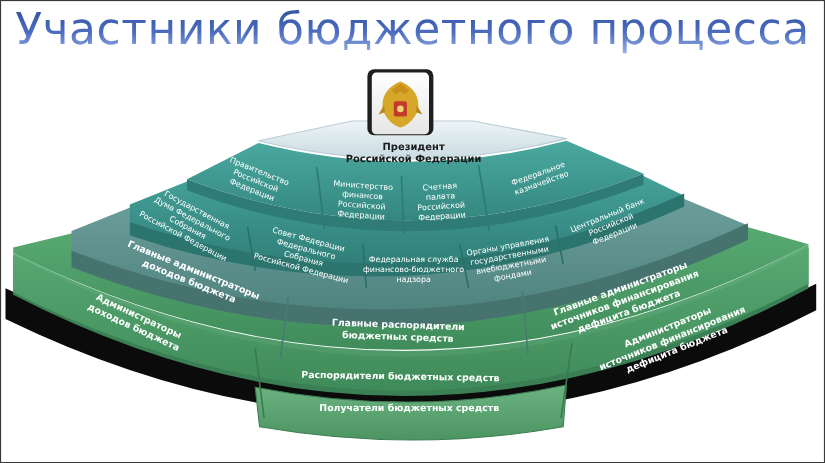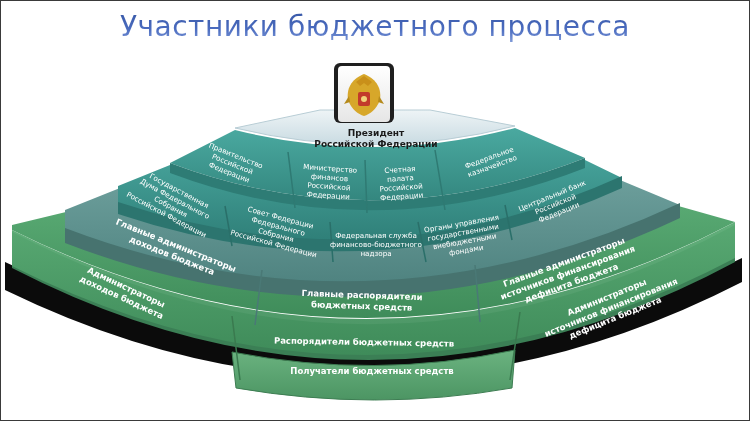--- a/index.html
+++ b/index.html
@@ -10,21 +10,21 @@
     position: relative;
   }
   .frame {
     position: absolute; left: 0; top: 0; width: 748px; height: 419px;
     border: 1px solid #3a3a3a;
   }
   .title {
     position: absolute; left: 0; right: 0; top: 4px;
     text-align: center;
     font-family: "DejaVu Sans", sans-serif;
-    font-size: 28px; line-height: 46px;
+    font-size: 40px; line-height: 46px;
     letter-spacing: 0.5px;
     background: linear-gradient(to bottom, #2f4f9b 0%, #4b6cc0 55%, #9fb6e6 100%);
     -webkit-background-clip: text; background-clip: text;
     color: transparent;
   }
   svg.diagram { position: absolute; left: 0; top: 0; }
   .lbl { fill: #ffffff; font-family: "DejaVu Sans", sans-serif; font-weight: bold; }
   .lbl-sm { font-size: 7.2px; font-weight: normal; }
   .lbl-md { font-size: 8.5px; }
   .lbl-pres { fill: #1b1b1b; font-size: 9px; font-weight: bold; }

